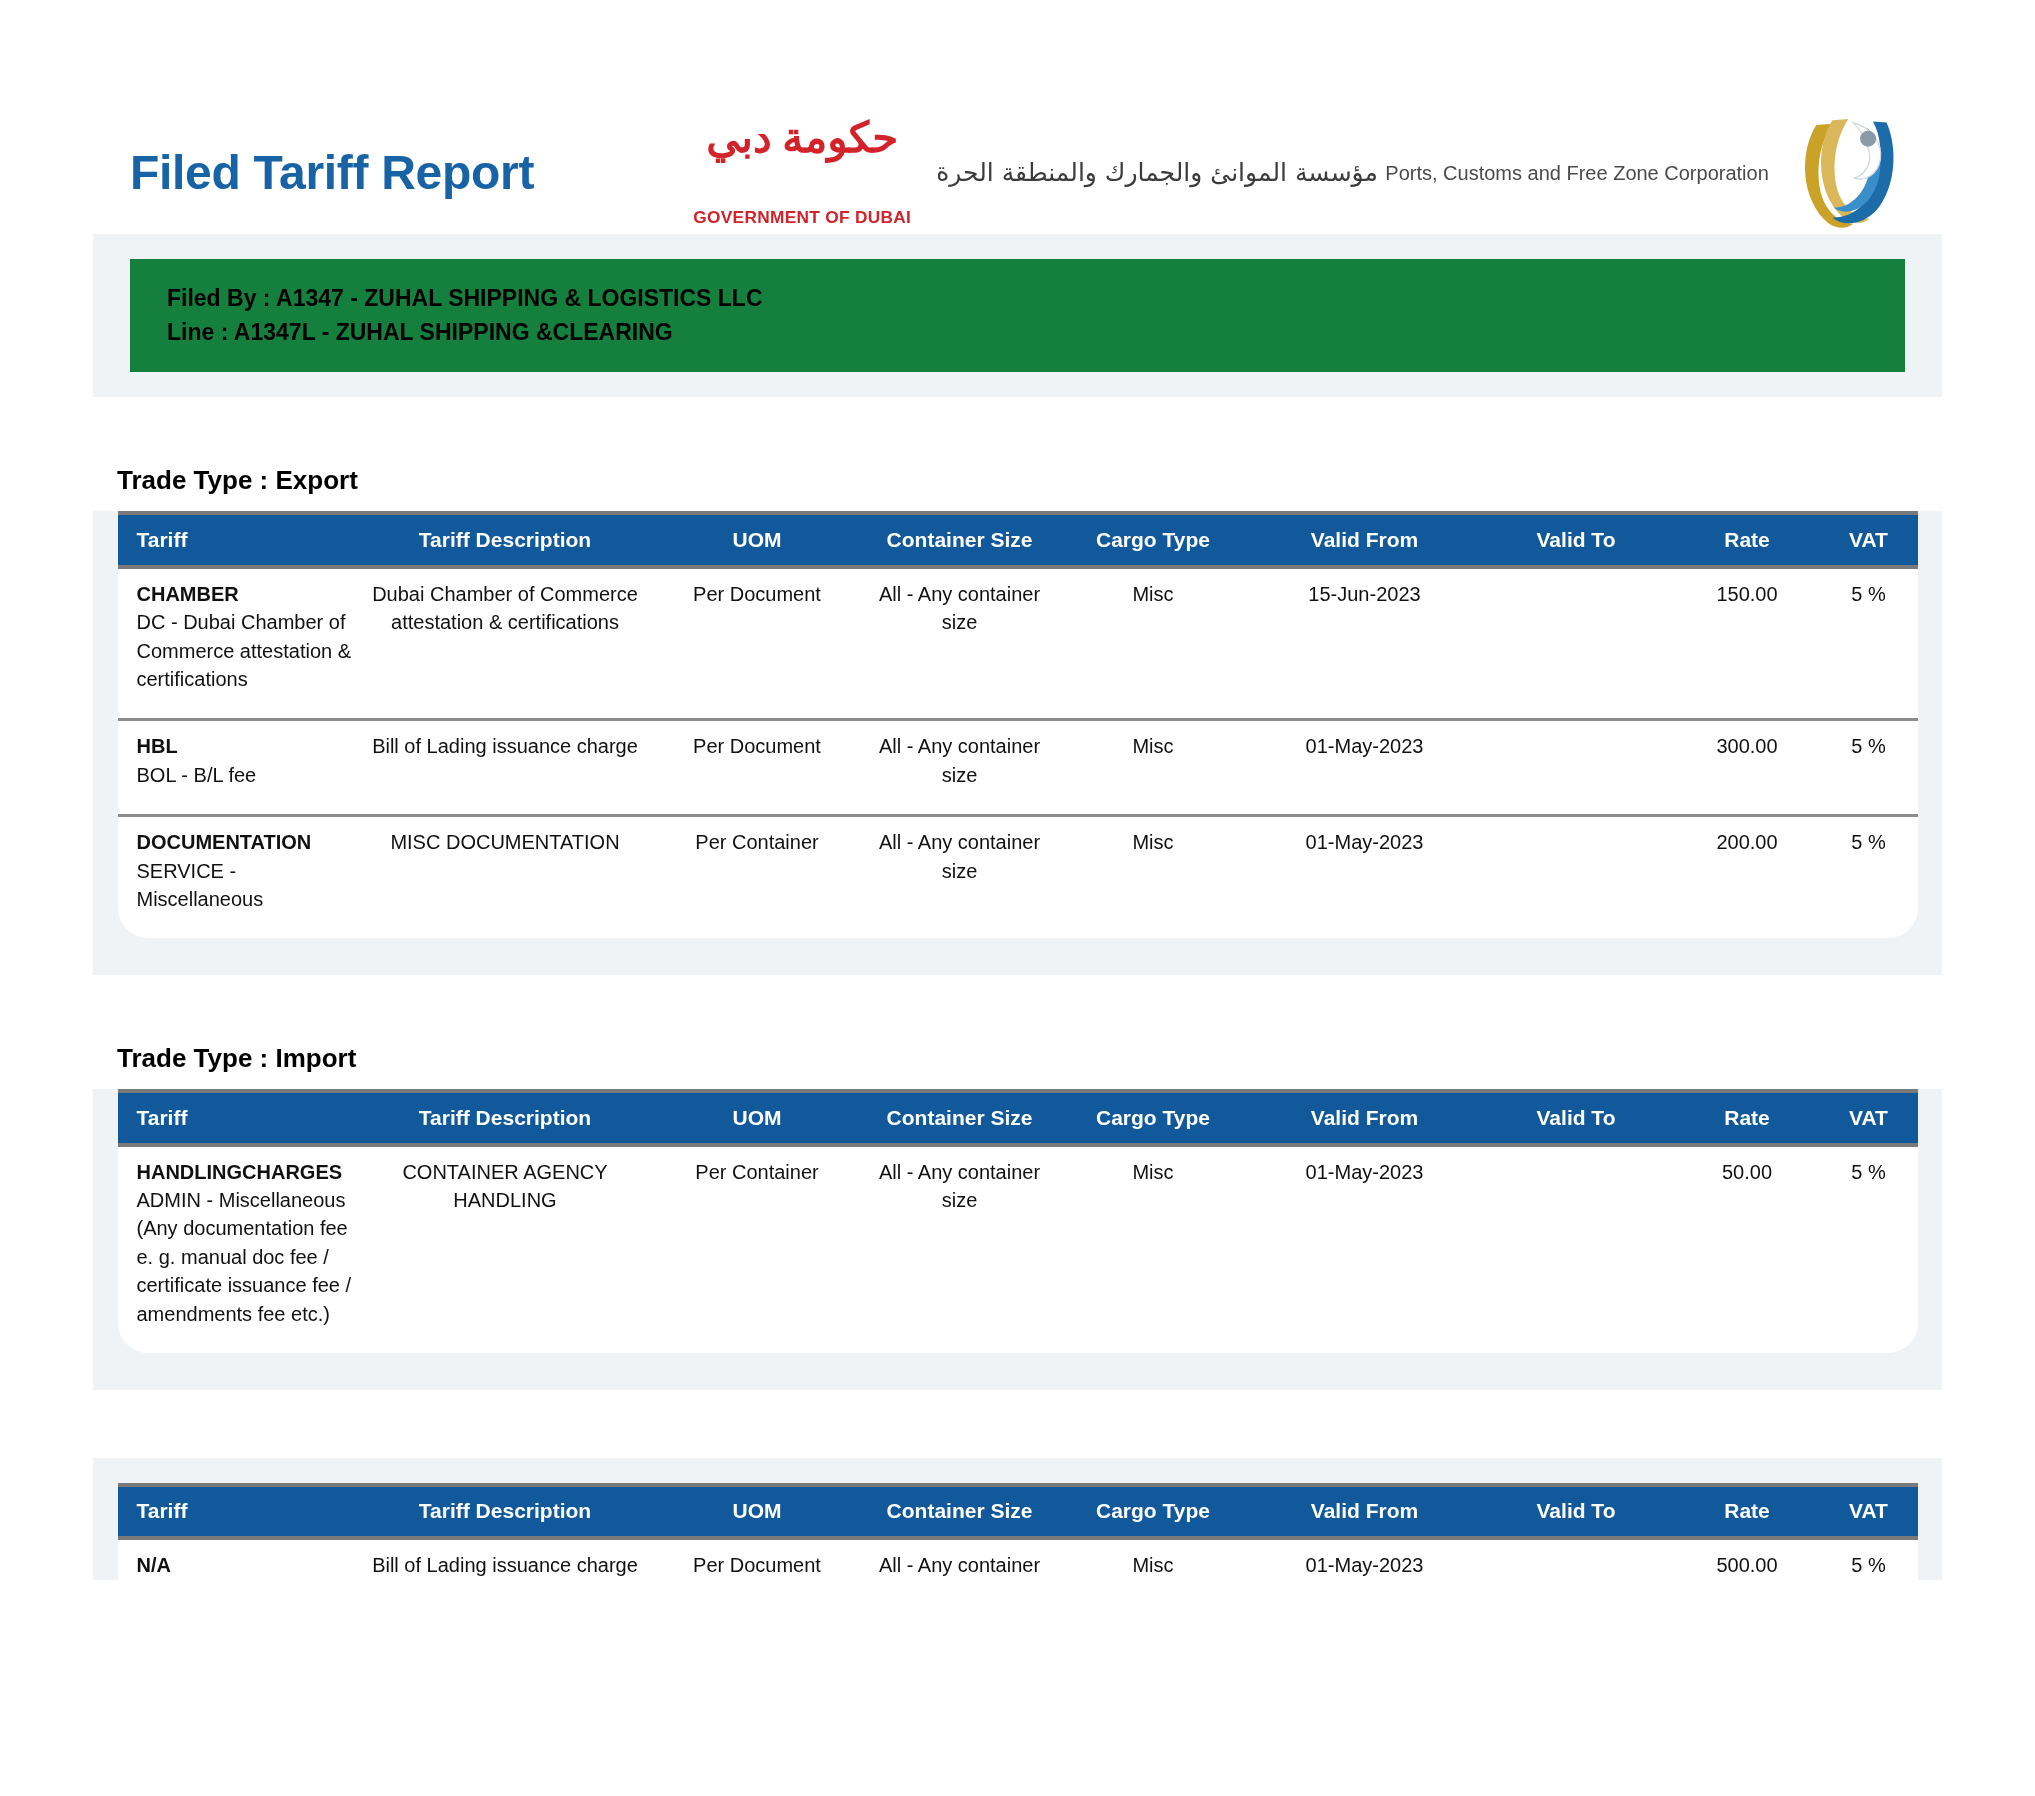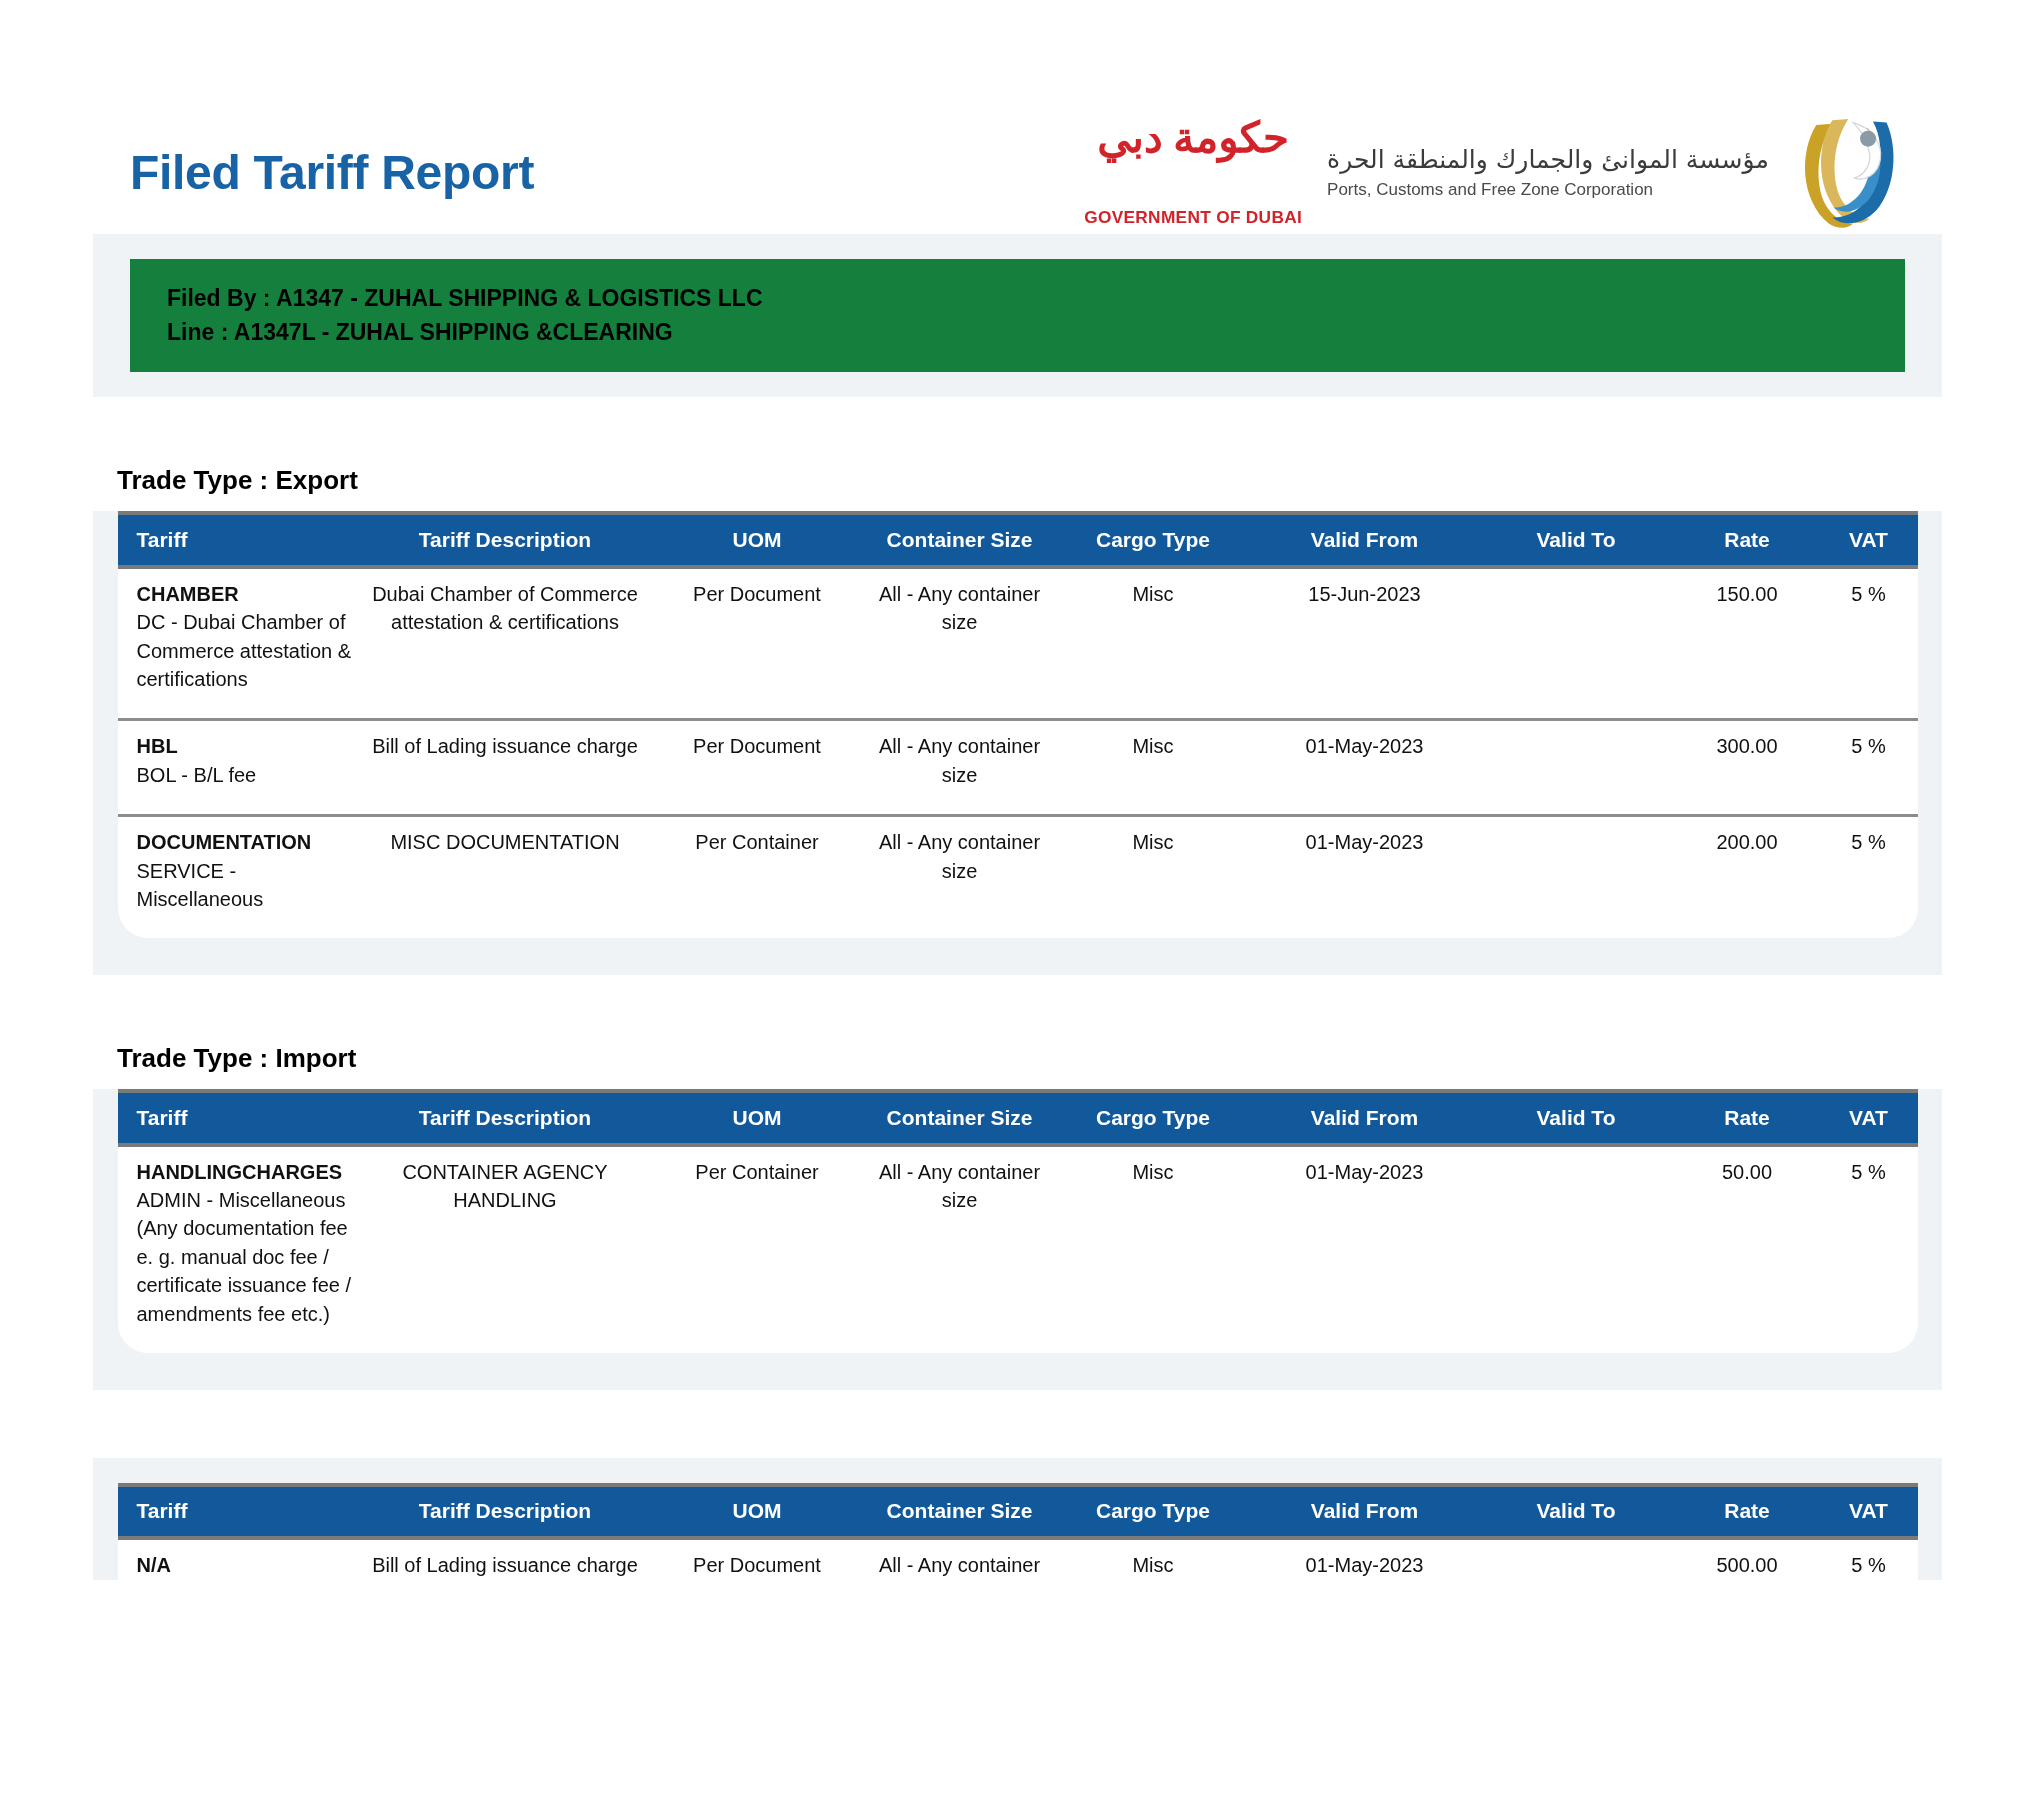--- a/index.html
+++ b/index.html
@@ -64,35 +64,35 @@
   .gov-dubai-en {
     color: #d2232a;
     font-size: 17.3px;
     font-weight: bold;
     letter-spacing: 0.3px;
     white-space: nowrap;
     margin-top: 44px;
   }
   .pcfc-block {
     display: flex;
-    flex-direction: column;
-    align-items: flex-start;
+    flex-direction: row;
+    align-items: center;
     gap: 7.4px;
   }
   .pcfc-ar {
     color: #3b3b3b;
     font-size: 25px;
     font-family: "DejaVu Sans", sans-serif;
     direction: rtl;
     white-space: nowrap;
     line-height: 1.1;
   }
   .pcfc-en {
     color: #4a4a4a;
-    font-size: 17px;
+    font-size: 20px;
     white-space: nowrap;
     line-height: 1.1;
   }
   .pcfc-mark {
     width: 105px;
     height: 117px;
     flex: 0 0 auto;
   }
 
   

